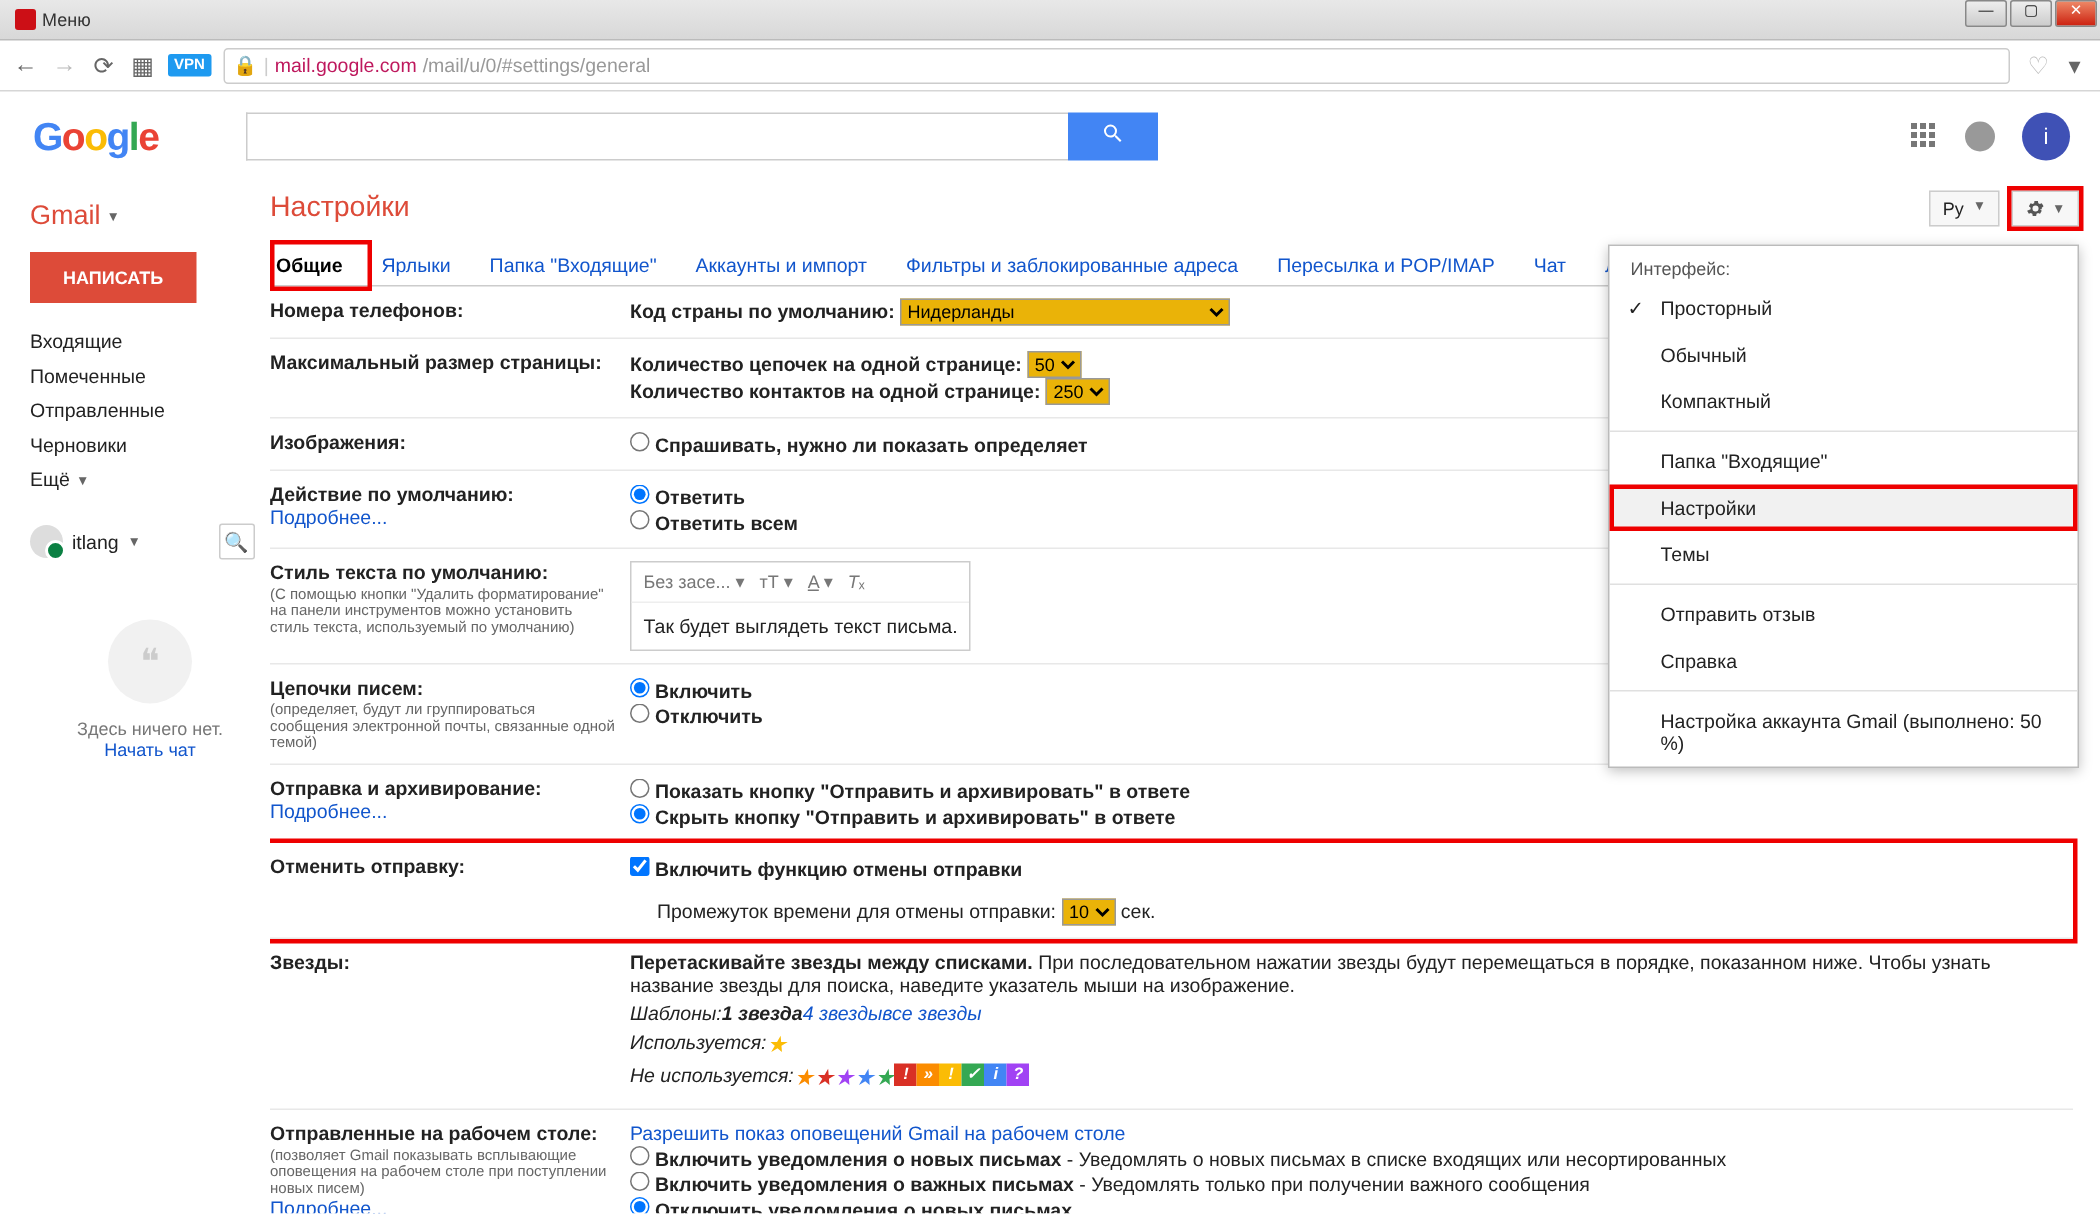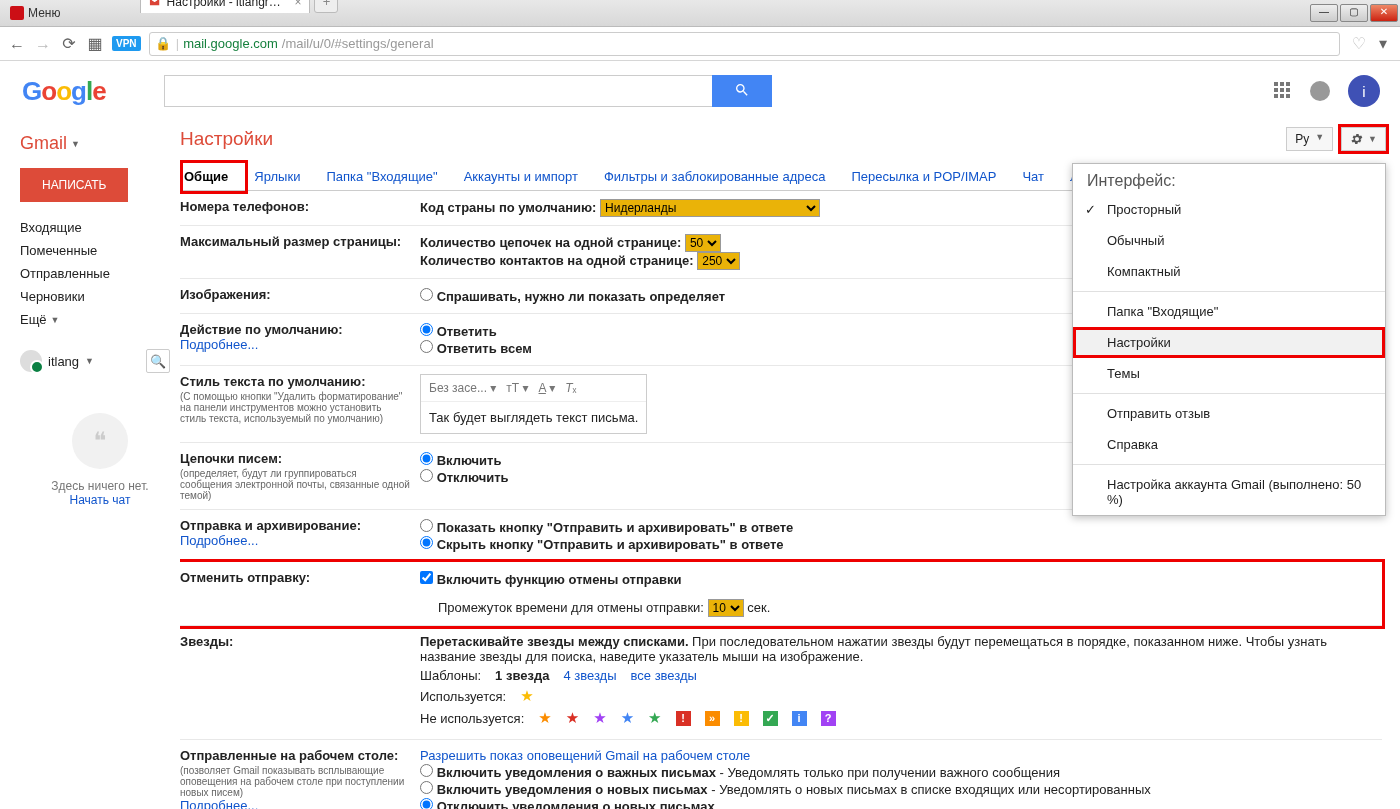--- a/index.html
+++ b/index.html
@@ -1,57 +1,57 @@
 <!DOCTYPE html>
 <html><head>
 <meta charset="utf-8">
 <style>
 * { margin:0; padding:0; box-sizing:border-box; font-family:Arial,sans-serif; }
 body { font-size:13px; color:#222; background:#fff; overflow:hidden; width:1400px; height:809px; }
 a { color:#15c; text-decoration:none; cursor:pointer; }
 
 
-.titlebar { height:27px; background:linear-gradient(#e8e8e8,#d8d8d8); border-bottom:1px solid #bbb; display:flex; align-items:center; }
+.titlebar { height:27px; background:linear-gradient(#e8e8e8,#d8d8d8); border-bottom:1px solid #bbb; display:flex; }
 .menu-btn { display:flex; align-items:center; padding:0 10px; height:100%; font-size:12px; color:#333; gap:4px;}
 .opera-o { width:14px; height:14px; border-radius:2px; background:#cc0f16; }
 .win-btns { margin-left:auto; display:flex; }
 .win-btn { width:28px; height:18px; border:1px solid #888; margin-right:2px; background:linear-gradient(#eee,#ccc); font-size:10px; text-align:center; line-height:14px; border-radius:2px;}
 .win-btn.close { background:linear-gradient(#e86,#c21); color:#fff;}
 .tabbar { height:27px; margin-top:-27px; margin-left:70px; display:flex; align-items:flex-end; }
 .tab { display:flex; align-items:center; gap:6px; background:#fff; border:1px solid #bbb; border-bottom:none; border-radius:4px 4px 0 0; padding:4px 8px; font-size:12px; max-width:170px; height:24px;}
 .tab .fav { width:14px; height:14px; }
 .tab .x { color:#888; margin-left:4px; }
 .newtab { width:24px; height:20px; border:1px solid #bbb; border-radius:3px; margin-left:4px; text-align:center; color:#888; background:#eee;}
 .navbar { height:34px; border-bottom:1px solid #d6d6d6; display:flex; align-items:center; padding:0 8px; gap:8px; }
 .nav-ico { width:18px; height:18px; color:#666; display:flex; align-items:center; justify-content:center; font-size:16px;}
 .vpn-badge { background:#1e9af0; color:#fff; font-size:10px; font-weight:bold; padding:2px 4px; border-radius:2px;}
 .addr { flex:1; border:1px solid #ccc; border-radius:3px; height:24px; display:flex; align-items:center; padding:0 6px; font-size:13px; color:#555; gap:4px;}
 .lock { color:#2a2; }
-.url-host { color:#15803d; }
+.url-host { color:#be185d; }
 .url-path { color:#999; }
 .heart { color:#bbb; font-size:16px; margin-left:4px;}
 
 
 .g-header { height:60px; display:flex; align-items:center; padding:10px 20px 10px 22px; }
 .g-logo { font-size:26px; font-weight:bold; letter-spacing:-1px; }
 .g-logo .b{color:#4285f4}.g-logo .r{color:#ea4335}.g-logo .y{color:#fbbc05}.g-logo .g{color:#34a853}
 .g-search-wrap { margin-left:58px; display:flex; }
 .g-search { width:548px; height:32px; border:1px solid #ccc; border-right:none; padding:0 8px; }
 .g-search-btn { width:60px; height:32px; background:#4285f4; border:none; color:#fff; font-size:15px;}
 .g-right { margin-left:auto; display:flex; align-items:center; gap:18px; }
 .g-apps { width:18px; height:18px; display:grid; grid-template-columns:repeat(3,4px); grid-template-rows:repeat(3,4px); gap:2px;}
 .g-apps span{background:#777;}
 .g-bell { width:20px; height:20px; border-radius:50%; background:#999; }
 .g-avatar { width:32px; height:32px; border-radius:50%; background:#3f51b5; color:#fff; display:flex; align-items:center; justify-content:center; font-size:15px;}
 
 
 .content { display:flex; height:calc(809px - 27px - 34px - 60px); }
 .sidebar { width:180px; padding:12px 0 0 20px; position:relative;}
 .gmail-lbl { color:#dd4b39; font-size:18px; display:flex; align-items:center; gap:4px; margin-bottom:14px; cursor:pointer;}
-.compose { background:#dd4b39; color:#fff; border:none; padding:10px 22px; font-size:12px; font-weight:normal; margin-bottom:14px; cursor:pointer;}
+.compose { background:#dd4b39; color:#fff; border:none; padding:10px 22px; font-size:12px; font-weight:bold; margin-bottom:14px; cursor:pointer;}
 .nav-item { padding:4px 0; font-size:13px; color:#222; cursor:pointer;}
 .nav-more { display:flex; align-items:center; gap:4px;}
 .hangout-user { display:flex; align-items:center; gap:6px; margin-top:18px; font-size:13px;}
 .hu-av { width:22px; height:22px; border-radius:50%; background:#ddd; position:relative;}
 .hu-av::after{content:"";position:absolute;right:-2px;bottom:-2px;width:10px;height:10px;border-radius:50%;background:#0b8043;border:2px solid #fff;}
 .hu-search { width:24px; height:24px; border:1px solid #ccc; border-radius:2px; margin-left:auto; margin-right:10px; display:flex;align-items:center;justify-content:center; color:#888;}
 .hangout-bubble { width:56px; height:56px; border-radius:50%; background:#f1f1f1; margin:40px auto 10px; display:flex; align-items:center; justify-content:center; color:#ccc; font-size:24px;}
 .hangout-empty { text-align:center; font-size:12px; color:#777; }
 .hangout-start { text-align:center; font-size:12px; }
 
@@ -74,27 +74,27 @@
 .slabel { width:240px; font-weight:bold; padding-right:10px;}
 .slabel .sub { font-weight:normal; font-size:10px; color:#666; display:block; margin-top:2px;}
 .svals { flex:1; }
 .svals label { display:block; margin:1px 0;}
 .svals .bold { font-weight:bold; }
 select { font-size:12px; border:1px solid #999; background:#eab308;}
 .font-box { border:1px solid #ccc; display:inline-block;}
 .font-tools { padding:6px 8px; border-bottom:1px solid #eee; color:#777; font-size:12px; display:flex; gap:10px; align-items:center;}
 .font-sample { padding:8px; font-size:13px; }
 .undo-box { outline:3px solid #e00; margin:0; padding:8px 0;}
-.stars-line { display:flex; gap:14px; align-items:center; margin:4px 0;}
+.stars-line { display:flex; gap:0; margin:4px 0;font-style:italic;}
 .star { font-size:15px; }
 .sq { display:inline-block; width:15px; height:15px; text-align:center; line-height:15px; font-size:11px; color:#fff; font-weight:bold;}
 
 
 .dropdown { position:absolute; right:14px; top:42px; width:314px; background:#fff; border:1px solid #bbb; box-shadow:0 2px 8px rgba(0,0,0,.25); z-index:10;}
-.dd-sec-label { padding:8px 14px 4px; font-size:16px; color:#555;}
+.dd-sec-label { padding:8px 14px 4px; font-size:12px; color:#555;}
 .dd-item { padding:8px 14px 8px 34px; font-size:13px; cursor:pointer; position:relative;}
 .dd-item.chk::before { content:"✓"; position:absolute; left:12px; }
 .dd-item.hl { outline:3px solid #e00; outline-offset:-3px; background:#f1f1f1;}
 .dd-sep { border-top:1px solid #e0e0e0; margin:4px 0;}
 .caret{font-size:9px;color:#666;}
 </style>
 </head>
 <body>
 
 <div class="titlebar">
@@ -327,20 +327,20 @@
             <span class="sq" style="background:#34a853;">✓</span>
             <span class="sq" style="background:#4285f4;">i</span>
             <span class="sq" style="background:#a142f4;">?</span>
           </div>
         </div>
       </div>
       <div class="srow nb">
         <div class="slabel"><span>Отправленные на рабочем столе:</span><span class="sub">(позволяет Gmail показывать всплывающие оповещения на рабочем столе при поступлении новых писем)</span><a style="font-weight:normal;">Подробнее...</a></div>
         <div class="svals">
           <a>Разрешить показ оповещений Gmail на рабочем столе</a>
+          <label><input type="radio" style=""> <span class="bold">Включить уведомления о новых письмах</span><span> - Уведомлять о новых письмах в списке входящих или несортированных</span></label>
           <label><input type="radio" style=""> <span class="bold">Включить уведомления о важных письмах</span><span> - Уведомлять только при получении важного сообщения</span></label>
-          <label><input type="radio" style=""> <span class="bold">Включить уведомления о новых письмах</span><span> - Уведомлять о новых письмах в списке входящих или несортированных</span></label>
           <label><input type="radio" checked="" style=""> <span class="bold">Отключить уведомления о новых письмах</span></label>
         </div>
       </div>
     </div>
   </div>
 </div>
 
 </body></html>

